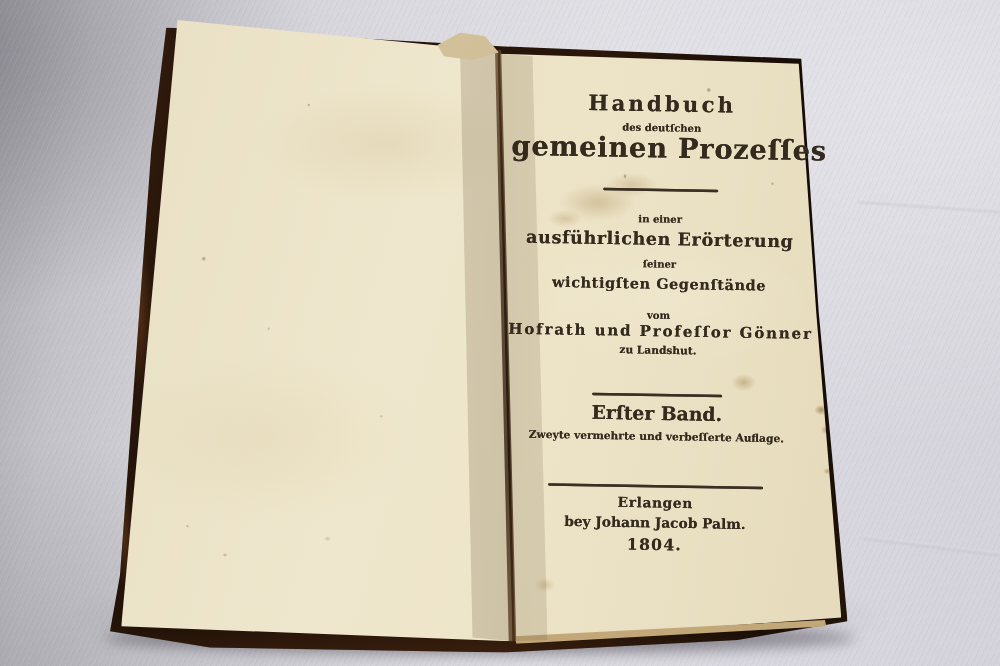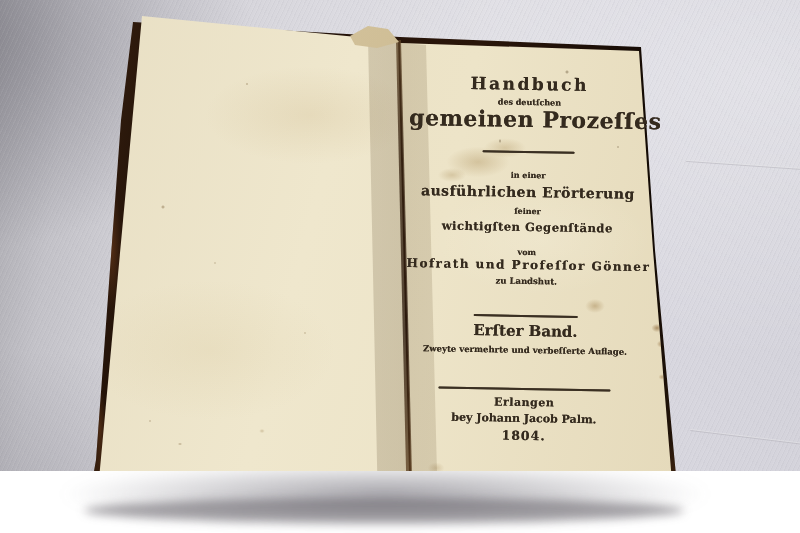--- a/index.html
+++ b/index.html
@@ -1,18 +1,18 @@
 <!DOCTYPE html>
 <html><head>
 <meta charset="utf-8">
 <style>
   html,body{margin:0;padding:0;}
   body{width:800px;height:533px;overflow:hidden;position:relative;
        font-family:"DejaVu Serif","Liberation Serif",serif;}
-  .scene{position:absolute;inset:0;width:800px;height:471px;}
+  .scene{position:absolute;inset:0;width:800px;height:533px;}
 
   
   .bg{position:absolute;inset:0;
       background:
         radial-gradient(420px 300px at -40px 40px, rgba(80,78,88,.38), transparent 70%),
         radial-gradient(500px 260px at 20px 533px, rgba(110,108,118,.25), transparent 70%),
         radial-gradient(600px 400px at 760px 80px, rgba(255,255,255,.30), transparent 70%),
         linear-gradient(97deg,#aaa9af 0%,#c3c2c8 9%,#d2d1d7 20%,#dbdae0 38%,#dedde3 58%,#d9d8e0 78%,#d4d3db 100%);}
   .bg::after{content:"";position:absolute;inset:0;
       background:repeating-linear-gradient(115deg,

